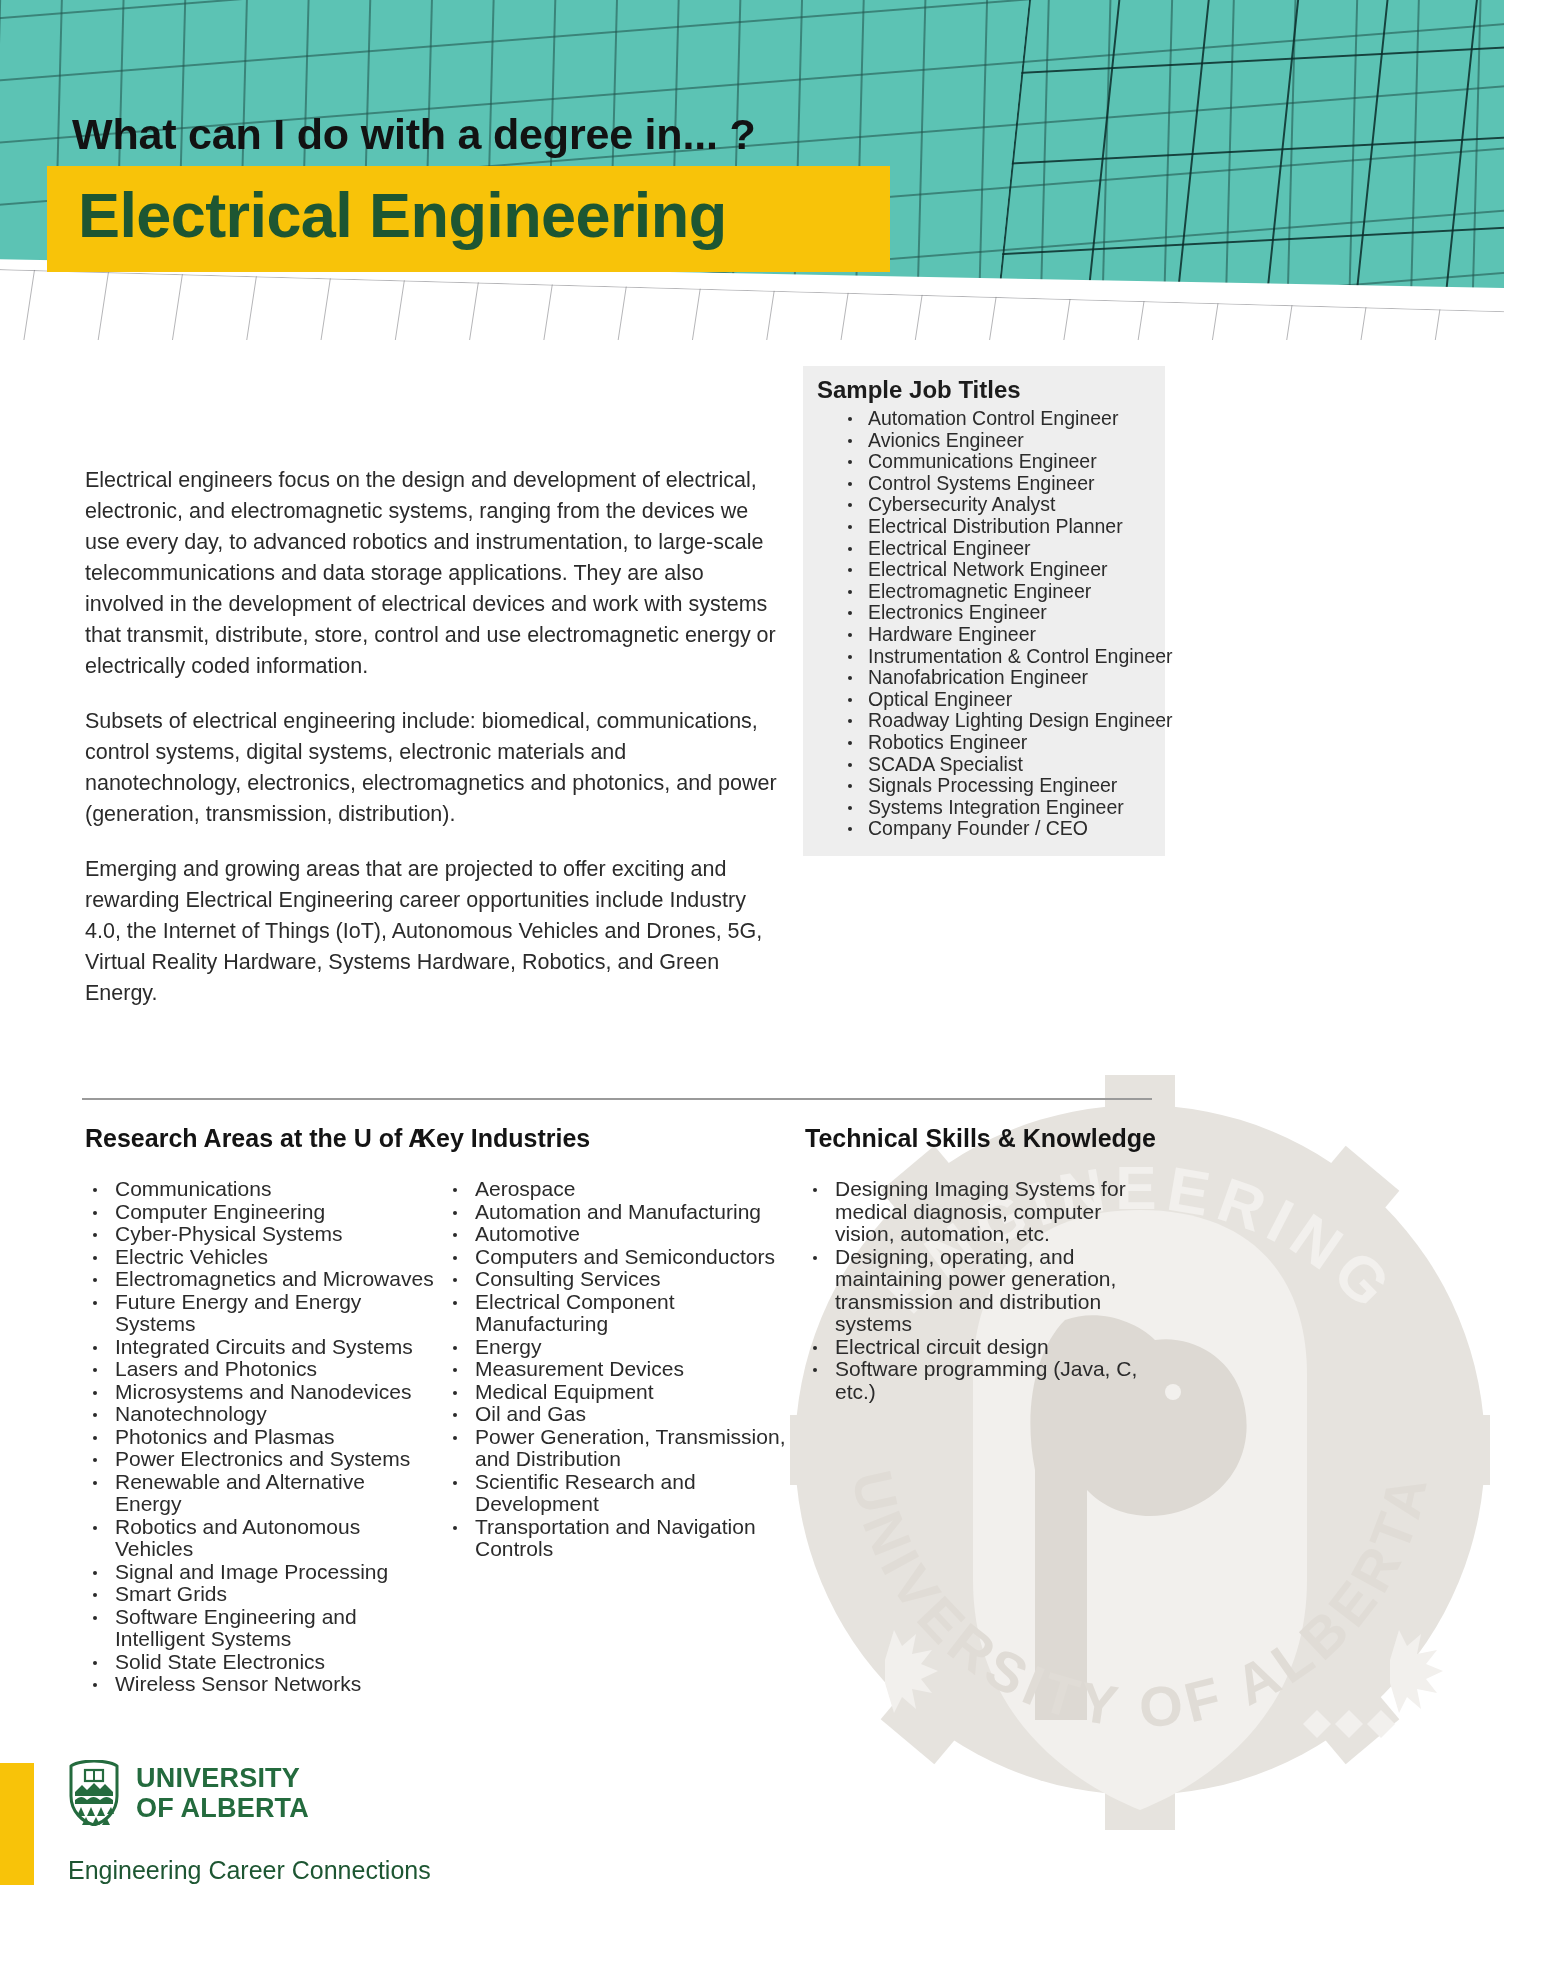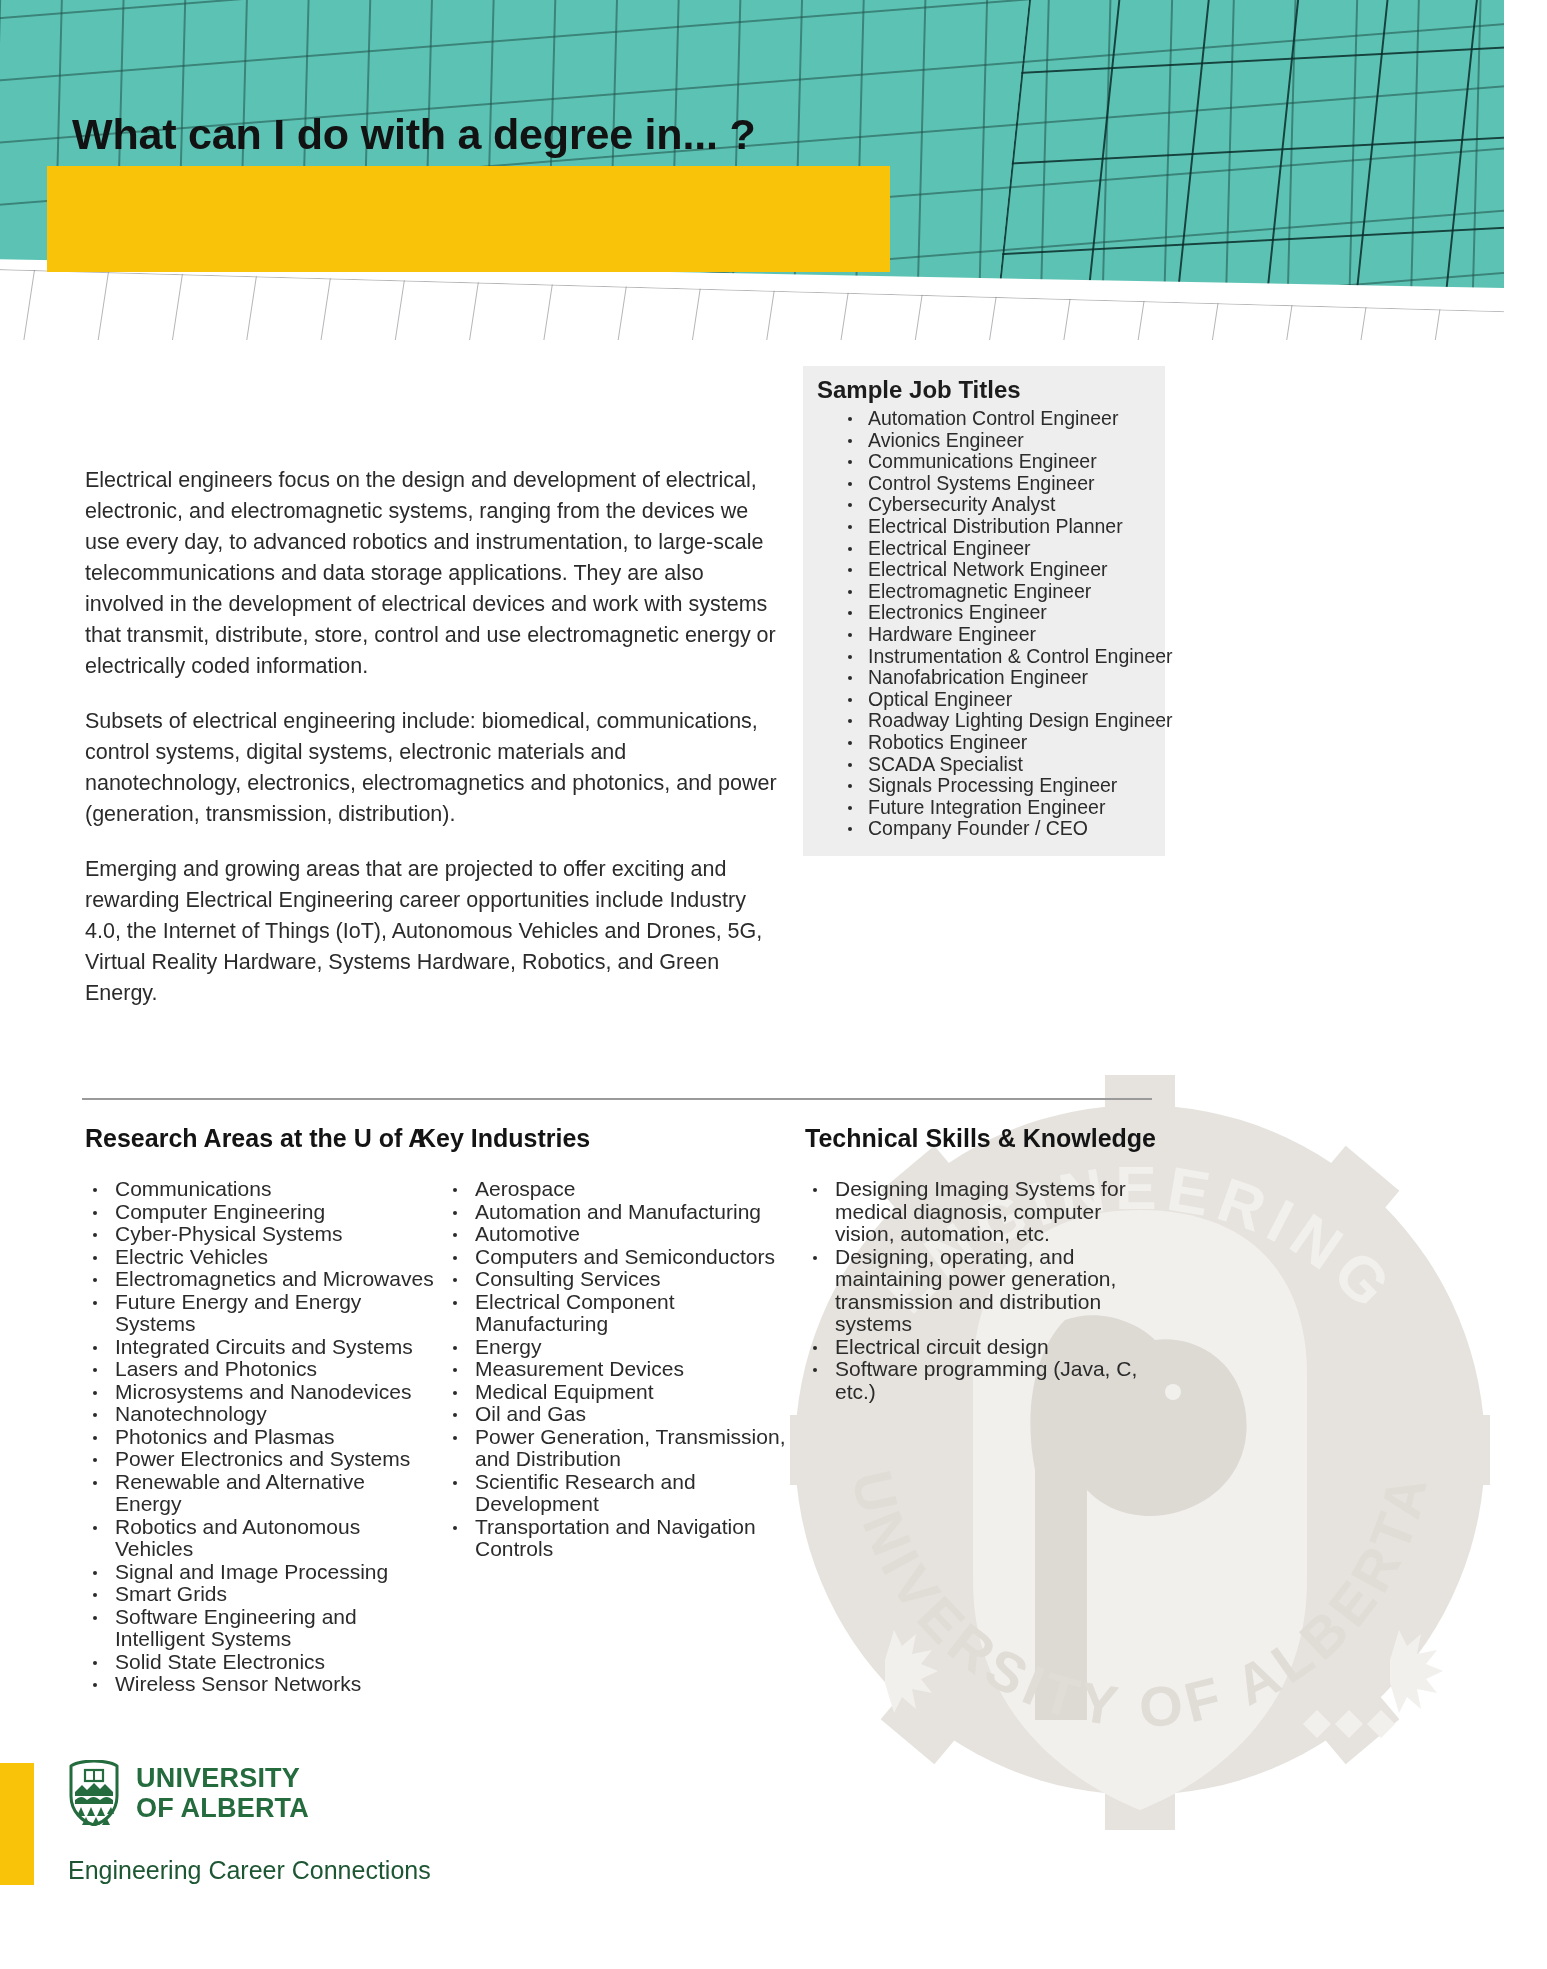--- a/index.html
+++ b/index.html
@@ -264,20 +264,21 @@
 
   <div class="header">
     <div class="header-teal"></div>
     <div class="header-grid"></div>
     <div class="header-grid2"></div>
     <div class="header-bottom-edge"></div>
     <div class="header-grid-pale"></div>
   </div>
   <div class="kicker">What can I do with a degree in... ?</div>
   <div class="title-band"></div>
+  <div class="title-text">Electrical Engineering</div>
 
   <svg class="watermark" viewBox="0 0 810 820">
     <defs>
       <path id="arcTop" d="M 115 430 A 295 295 0 0 1 695 430"></path>
       <path id="arcBot" d="M 120 470 A 290 290 0 0 0 690 470"></path>
     </defs>
 
     <g fill="#e6e3de">
       <circle cx="405" cy="430" r="345"></circle>
       <rect x="370" y="55" width="70" height="70"></rect>
@@ -335,21 +336,21 @@
         <li>Electromagnetic Engineer</li>
         <li>Electronics Engineer</li>
         <li>Hardware Engineer</li>
         <li>Instrumentation &amp; Control Engineer</li>
         <li>Nanofabrication Engineer</li>
         <li>Optical Engineer</li>
         <li>Roadway Lighting Design Engineer</li>
         <li>Robotics Engineer</li>
         <li>SCADA Specialist</li>
         <li>Signals Processing Engineer</li>
-        <li>Future Integration Engineer</li>
+        <li>Systems Integration Engineer</li>
         <li>Company Founder / CEO</li>
       </ul>
 
     <div class="divider"></div>
 
     <div class="col-head c1">Research Areas at the U of A</div>
     <div class="col-head c2">Key Industries</div>
     <div class="col-head c3">Technical Skills &amp; Knowledge</div>
 
     <ul class="col-list c1" id="research-list">

